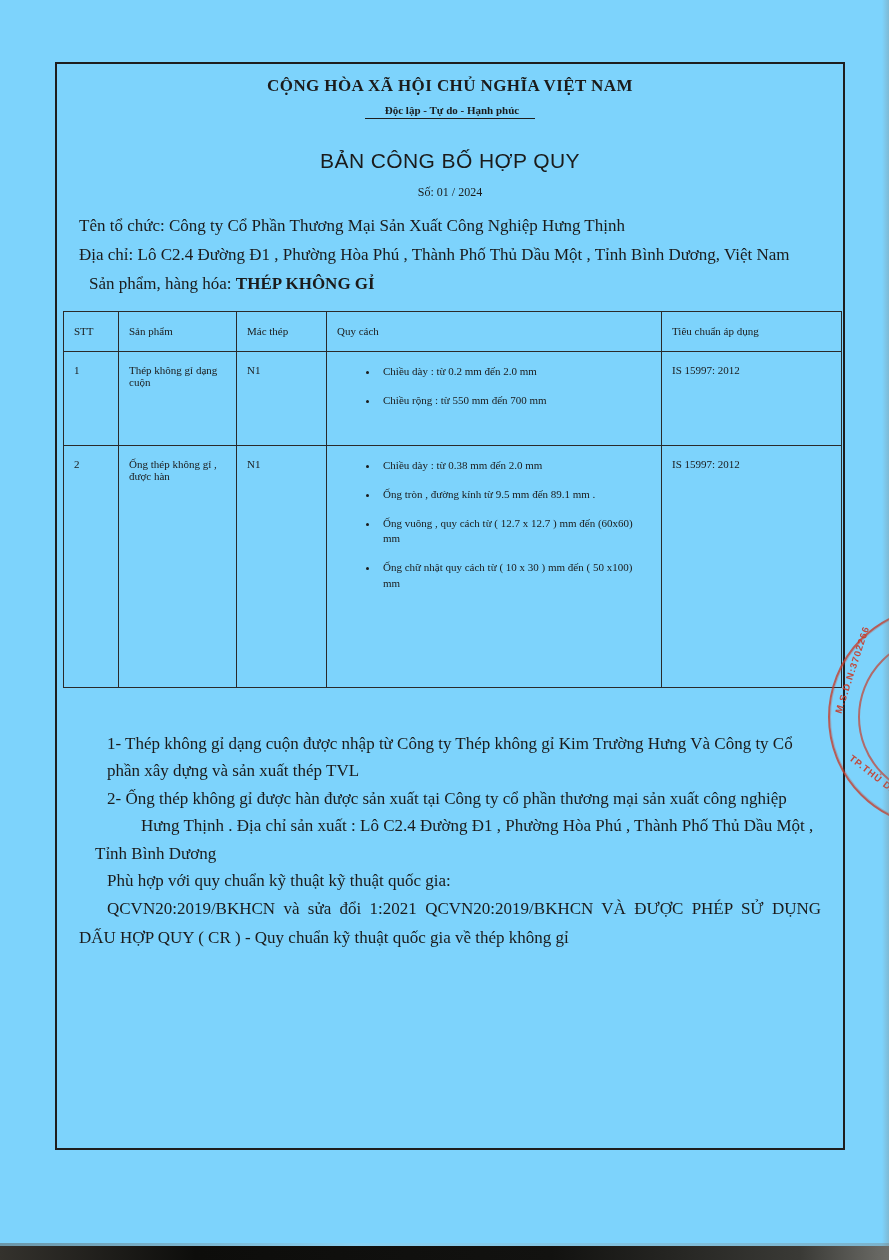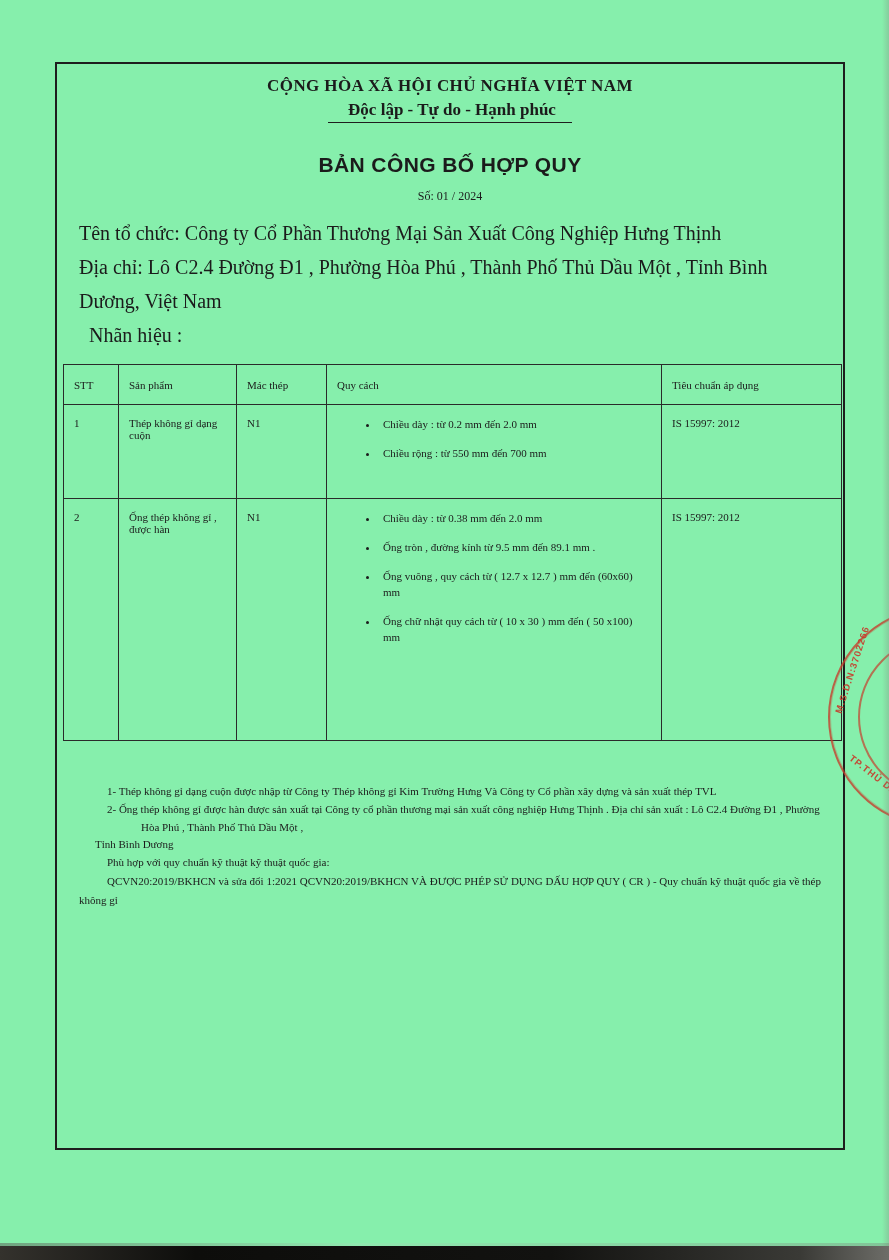--- a/index.html
+++ b/index.html
@@ -1,21 +1,21 @@
 <!DOCTYPE html>
 <html><head>
 <meta charset="utf-8">
 <style>
   * { box-sizing: border-box; margin: 0; padding: 0; }
   html,body { background:#ffffff; }
   .page {
     position: relative;
     width: 889px;
     height: 1260px;
-    background: #86efac;
+    background: #7dd3fc;
     overflow: hidden;
     font-family: "Liberation Serif", serif;
     color: #1b1b1b;
   }
   .frame {
     position: absolute;
     left: 55px; top: 62px;
     width: 790px; height: 1088px;
     border: 2px solid #1e1e1e;
     padding: 12px 22px 0 22px;
@@ -23,38 +23,38 @@
   .nat-header {
     text-align: center;
     font-weight: 700;
     font-size: 17px;
     letter-spacing: 0.4px;
   }
   .motto-wrap { text-align: center; margin-top: 4px; }
   .motto {
     display: inline-block;
     font-weight: 700;
-    font-size: 17px;
+    font-size: 11px;
     border-bottom: 1.6px solid #1e1e1e;
     padding: 0 16px 2px 20px;
   }
   .doc-title {
     text-align: center;
     margin-top: 30px;
     font-family: "Liberation Sans", sans-serif;
-    font-weight: 700;
+    font-weight: 400;
     font-size: 21px;
     letter-spacing: 0.4px;
   }
   .doc-number {
     text-align: center;
     margin-top: 12px;
     font-size: 12px;
   }
-  .info { margin-top: 12px; font-size: 20px; line-height: 1.7; }
+  .info { margin-top: 12px; font-size: 17px; line-height: 1.7; }
   .info p { margin: 0; }
   .info .indent { padding-left: 10px; }
   .bold { font-weight: 700; }
 
   table.products {
     border-collapse: collapse;
     width: 778px;
     margin-left: -16px;
     margin-top: 12px;
     font-size: 11px;
@@ -73,21 +73,21 @@
   table.products td { padding-top: 12px; }
   td.c-qc ul {
     list-style: disc;
     padding-left: 26px;
     margin: 0;
   }
   td.c-qc li { margin-bottom: 13px; line-height: 1.45; padding-left: 4px; margin-left: 16px; }
   tr.row-1 td { height: 94px; }
   tr.row-2 td { height: 242px; }
 
-  .notes { margin-top: 42px; font-size: 11px; line-height: 1.62; }
+  .notes { margin-top: 42px; font-size: 17px; line-height: 1.62; }
   .notes p { margin: 0; }
   .note-1 { padding-left: 28px; margin-bottom: 4px; }
   .note-2 { padding-left: 62px; text-indent: -34px; margin-bottom: 4px; }
   .province { padding-left: 16px; margin-bottom: 6px; }
   .conf-intro { padding-left: 28px; margin-bottom: 6px; }
   .conf-detail { text-align: justify; text-indent: 28px; line-height: 1.7; }
 
   
   .stamp {
     position: absolute;
@@ -146,21 +146,21 @@
     <div class="motto-wrap">
       <span class="motto">Độc lập - Tự do - Hạnh phúc</span>
     </div>
 
     <div class="doc-title">BẢN CÔNG BỐ HỢP QUY</div>
     <div class="doc-number">Số: 01 / 2024</div>
 
     <div class="info">
       <p>Tên tổ chức: Công ty Cổ Phần Thương Mại Sản Xuất Công Nghiệp Hưng Thịnh</p>
       <p>Địa chỉ: Lô C2.4 Đường Đ1 , Phường Hòa Phú , Thành Phố Thủ Dầu Một , Tỉnh Bình Dương, Việt Nam</p>
-      <p class="indent">Nhãn hiệu :</p>
+      <p class="indent"><span>Sản phẩm, hàng hóa: </span><span class="bold">THÉP KHÔNG GỈ</span></p>
     </div>
 
     <table class="products">
       <colgroup>
         <col style="width:55px">
           <col style="width:118px">
           <col style="width:90px">
           <col style="width:335px">
           <col style="width:180px">
       </colgroup>

